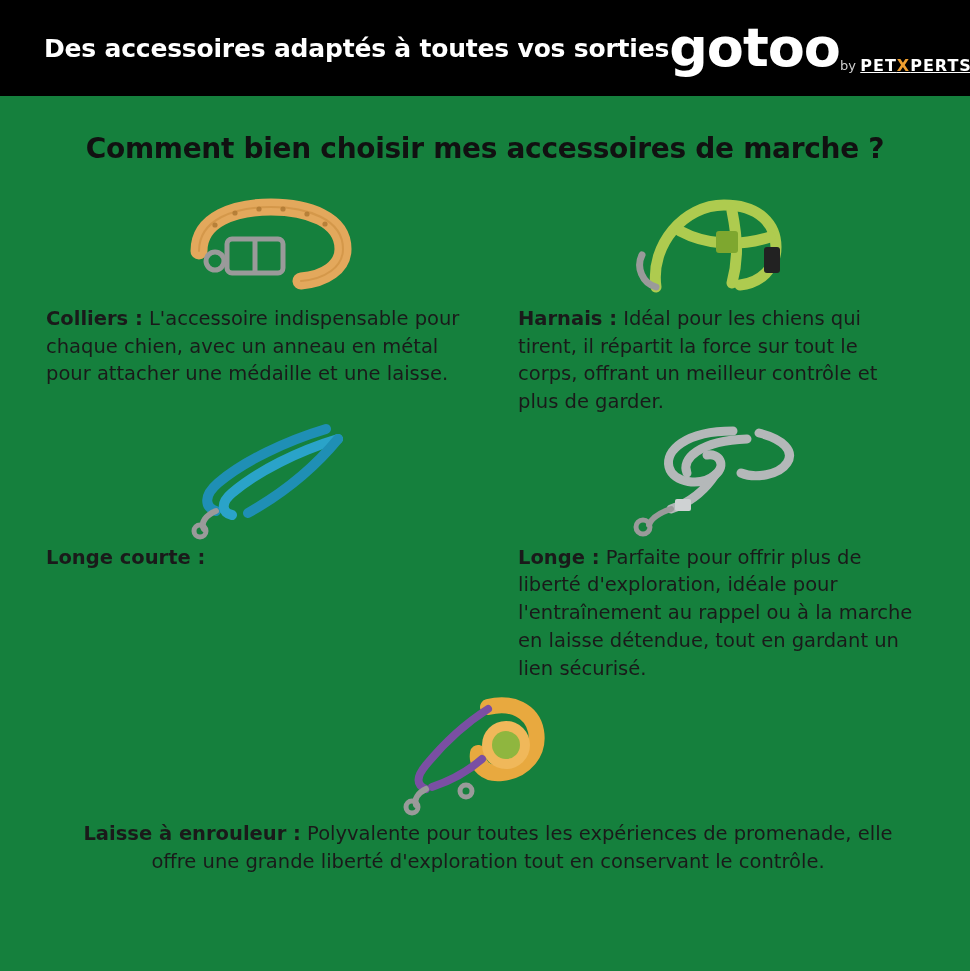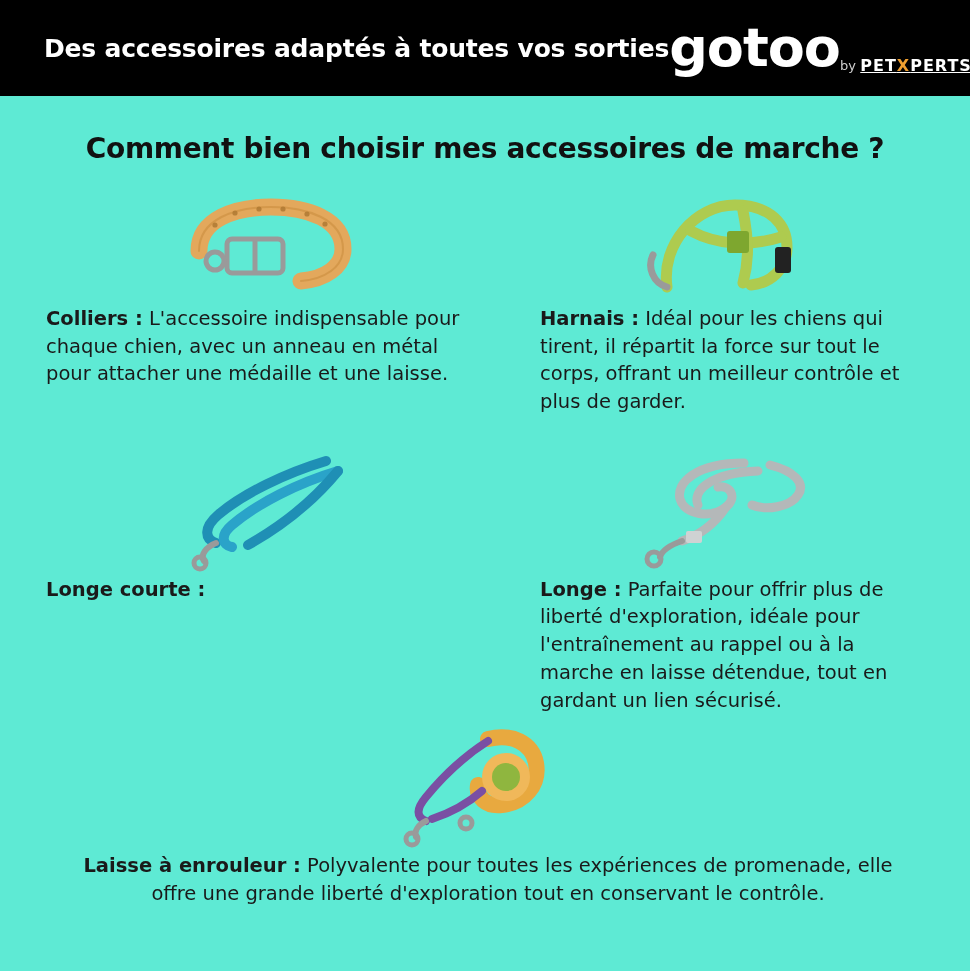--- a/index.html
+++ b/index.html
@@ -11,21 +11,21 @@
     height: 971px;
     background: #ffffff;
     font-family: "DejaVu Sans", sans-serif;
     color: #1a1a1a;
     overflow: hidden;
   }
   .page {
     position: relative;
     width: 970px;
     height: 971px;
-    background: #5eead4;
+    background: #15803d;
     box-sizing: border-box;
   }
 
   
   .header {
     position: relative;
     height: 96px;
     background: #000000;
     display: flex;
     align-items: center;
@@ -90,21 +90,20 @@
   
   .grid {
     position: relative;
     margin-top: 22px;
     padding: 0 40px;
     box-sizing: border-box;
     display: grid;
     grid-template-columns: 460px 1fr;
     column-gap: 10px;
     row-gap: 0;
-    gap: 32px;
   }
   .cell {
     position: relative;
   }
   .art {
     height: 118px;
     display: flex;
     align-items: center;
     justify-content: center;
   }

